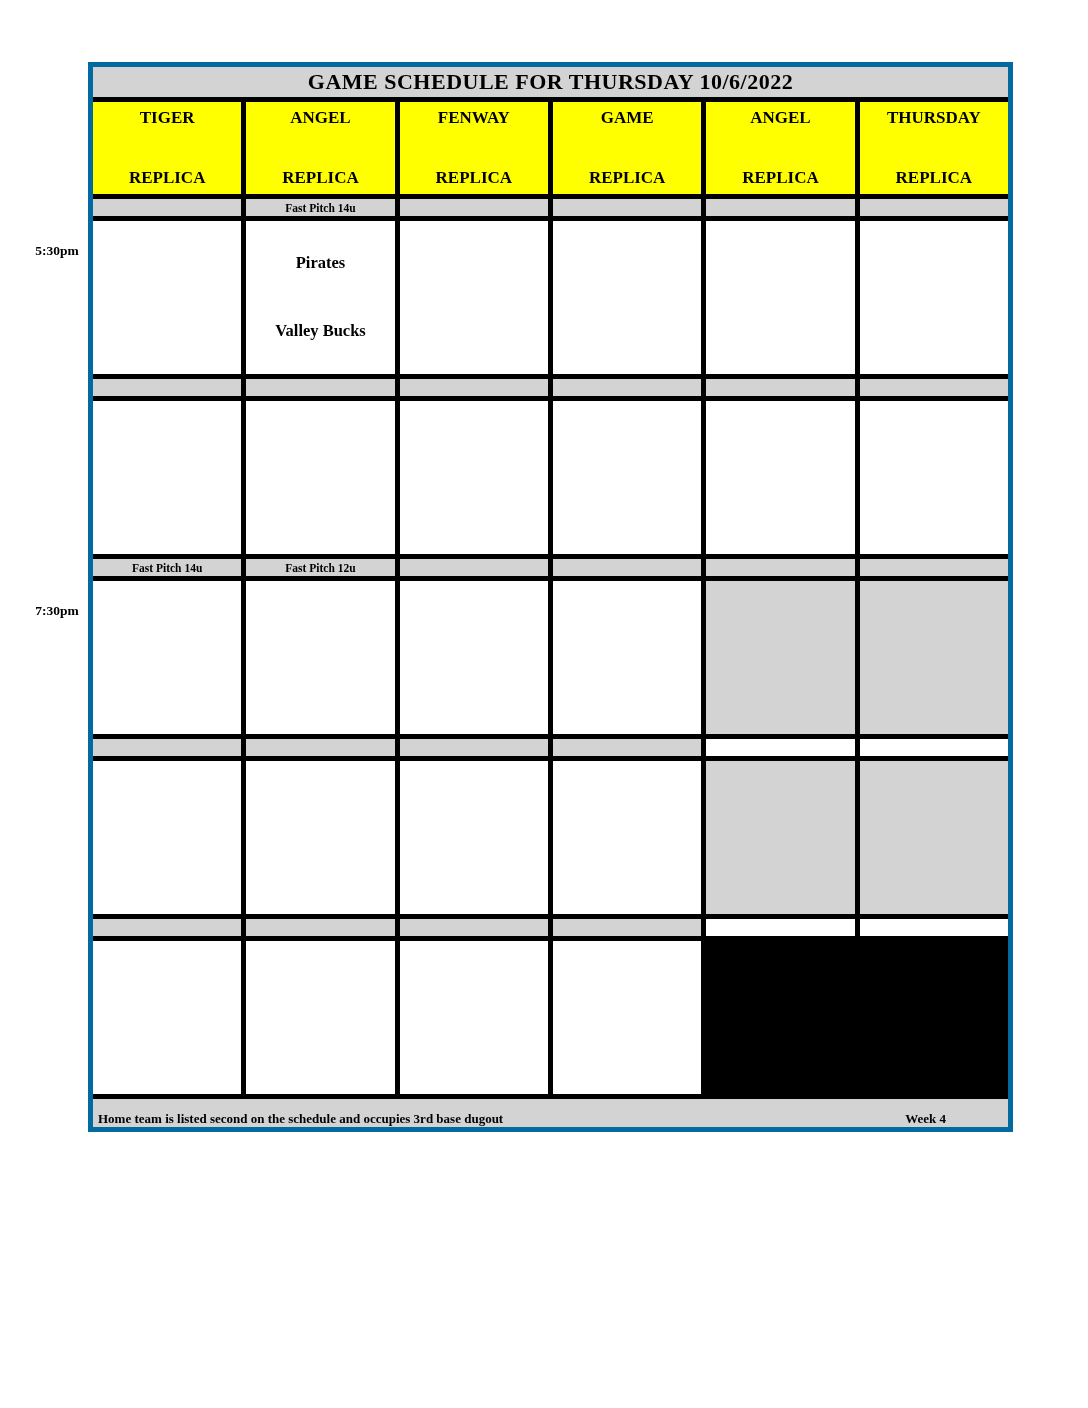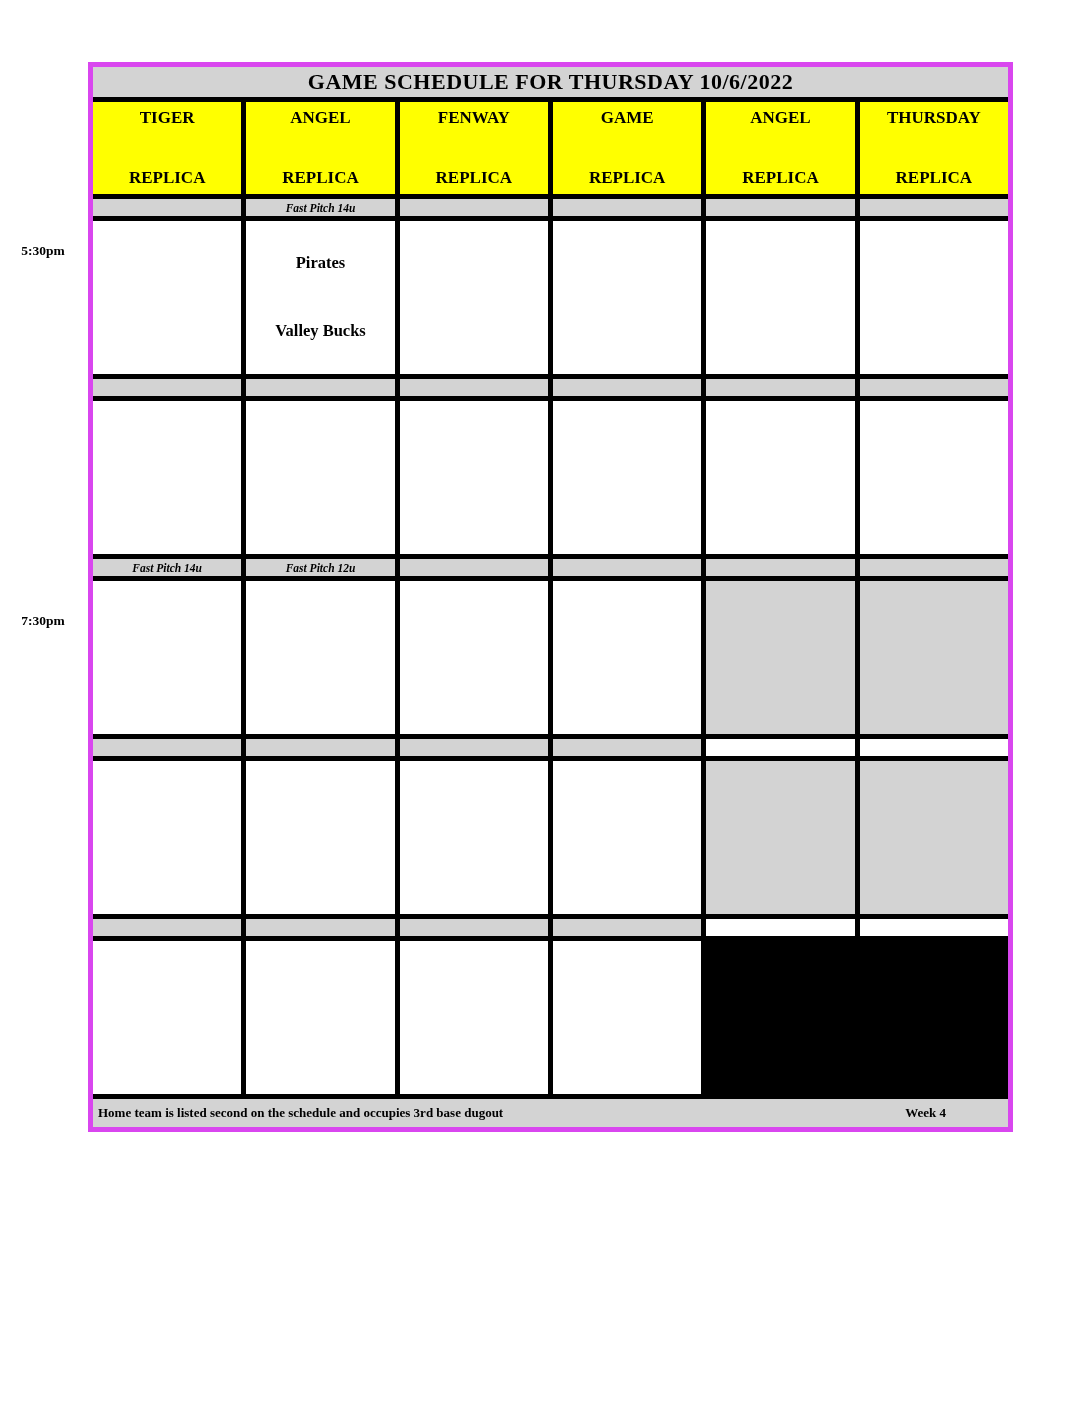--- a/index.html
+++ b/index.html
@@ -13,21 +13,21 @@
   }
   .schedule-table {
     position: absolute;
     left: 88px; top: 62px;
     width: 925px;
     display: grid;
     grid-template-columns: repeat(6, 1fr);
     grid-template-rows: 30px 92px 17px 153px 17px 153px 17px 153px 17px 153px 17px 153px 28px;
     gap: 5px;
     background: #000000;
-    border: 5px solid #d946ef;
+    border: 5px solid #0369a1;
   }
   .title-bar {
     grid-column: 1 / -1;
     background: #d3d3d3;
     display: flex; align-items: center; justify-content: center;
     font-size: 22px;
     letter-spacing: 0.5px;
   }
   .col-header {
     background: #ffff00;
@@ -36,48 +36,47 @@
     font-size: 17px;
     text-align: center;
     padding: 6px 2px;
   }
   .band {
     background: #d3d3d3;
     display: flex; align-items: center; justify-content: center;
     font-size: 11.5px;
     text-align: center;
     overflow: hidden;
-    font-style: italic;
   }
   .game {
     background: #ffffff;
     display: flex; flex-direction: column;
     align-items: center; justify-content: space-around;
     font-size: 16.5px;
     text-align: center;
     padding: 8px 2px;
   }
   .team { line-height: 1.15; }
   .footer-bar {
     grid-column: 1 / -1;
     background: #d3d3d3;
-    display: flex; align-items: center; justify-content: space-between;
+    display: flex; align-items: flex-end; justify-content: space-between;
     font-size: 13px;
     padding: 0 62px 0 5px;
   }
   .time-label {
     position: absolute;
-    left: 14px;
+    left: 28px;
     width: 58px;
     text-align: center;
     font-size: 13.5px;
   }
   .t0 { top: 243px; }
   .t1 { top: 423px; }
-  .t2 { top: 603px; margin-top: 10px; }
+  .t2 { top: 603px; }
   .t3 { top: 783px; }
   .t4 { top: 963px; }
 </style>
 </head>
 <body>
 
 <div class="time-label t0">5:30pm</div>
 <div class="time-label t1"></div>
 <div class="time-label t2">7:30pm</div>
 <div class="time-label t3"></div>

